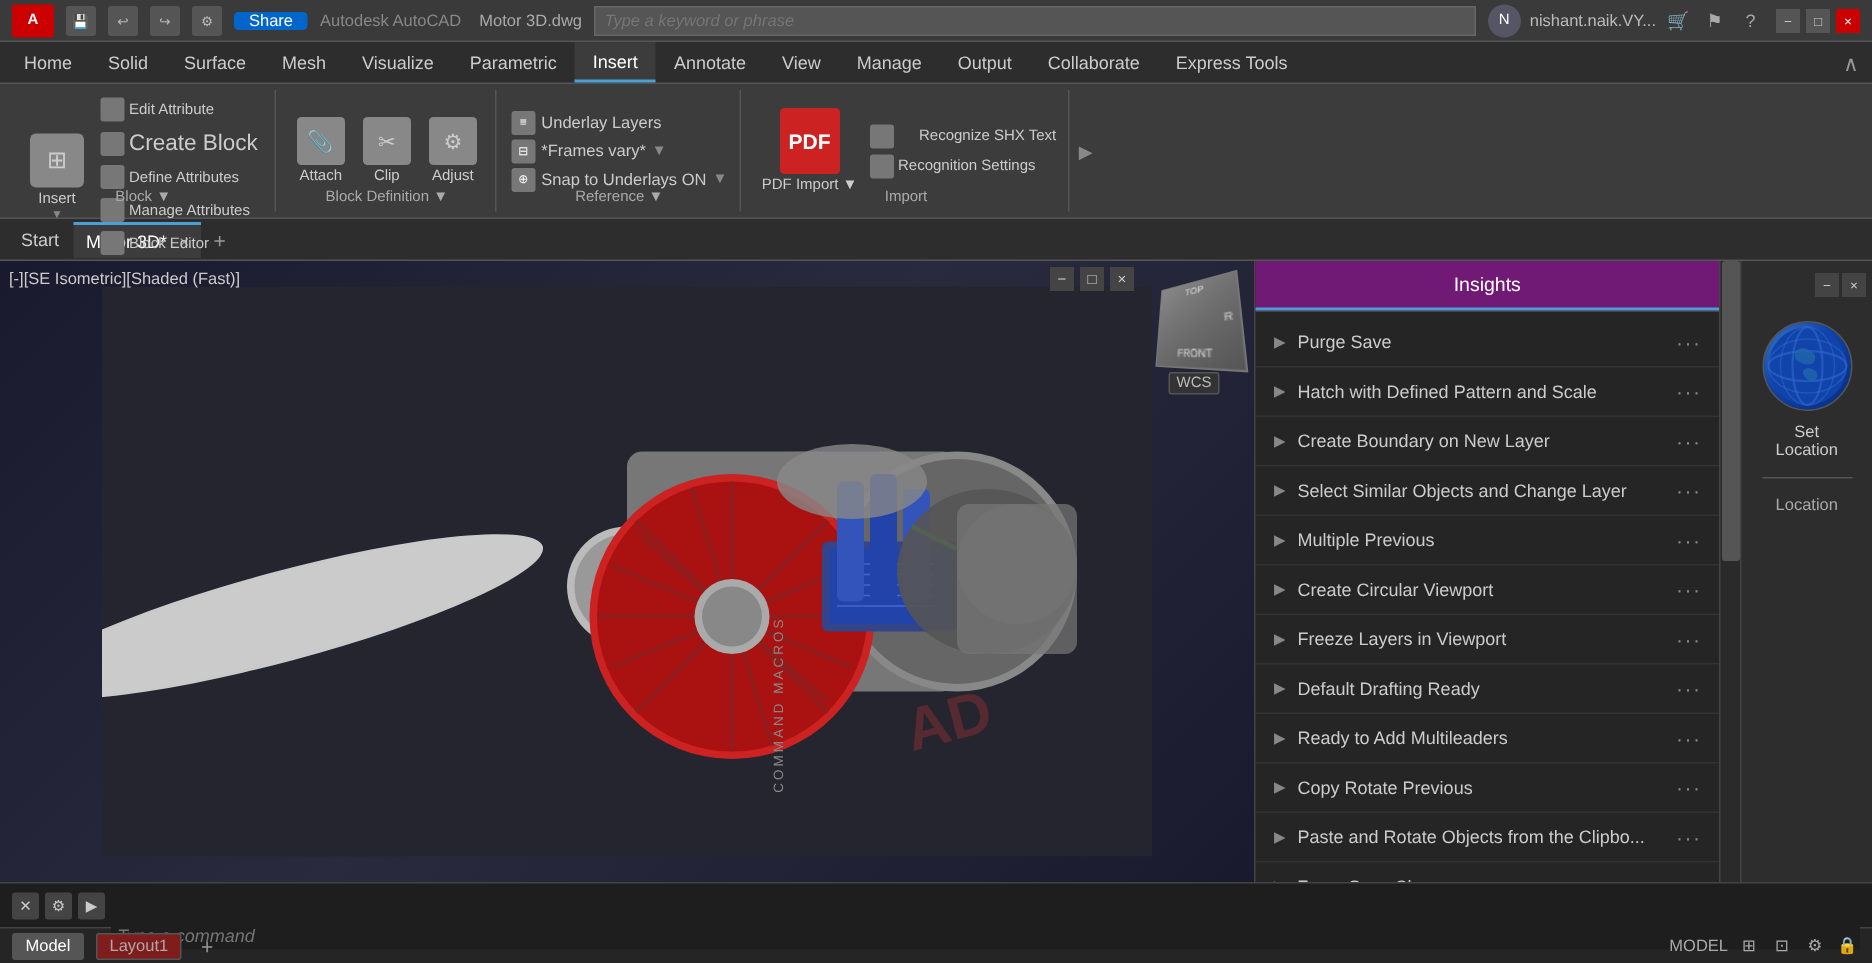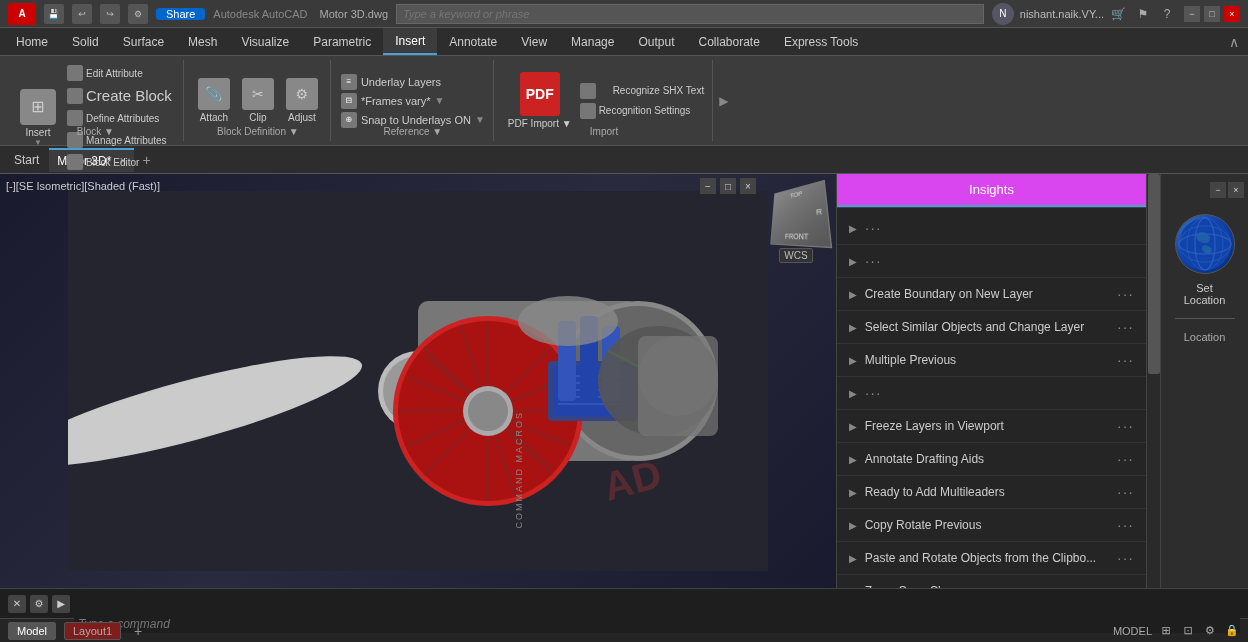--- a/index.html
+++ b/index.html
@@ -30,21 +30,21 @@
 
     
     #viewport { flex: 1; background: #2a2a2a; position: relative; overflow: hidden; }
     #viewport-label { position: absolute; top: 6px; left: 6px; color: #ccc; font-size: 11px; z-index: 2; }
     .viewport-bg { width: 100%; height: 100%; background: linear-gradient(135deg, #1a1a2e 0%, #2a2a3e 50%, #1a1a2e 100%); display: flex; align-items: center; justify-content: center; }
 
     
     #right-panel { width: 310px; background: #252526; border-left: 1px solid #444; display: flex; flex-direction: column; }
     #right-panel-tabs { display: flex; background: #2d2d2d; border-bottom: 1px solid #444; }
     .panel-tab { flex: 1; padding: 8px 12px; text-align: center; cursor: pointer; font-size: 13px; color: #aaa; border-bottom: 2px solid transparent; }
-    .panel-tab.active { color: #fff; border-bottom: 2px solid #4a9fd4; background: #d946ef; }
+    .panel-tab.active { color: #fff; border-bottom: 2px solid #4a9fd4; background: #701a75; }
 
     
     #insights-list { flex: 1; overflow-y: auto; padding: 4px 0; }
     .insight-item { display: flex; align-items: center; padding: 8px 12px; cursor: pointer; border-bottom: 1px solid #333; }
     .insight-chevron { color: #888; margin-right: 8px; font-size: 10px; flex-shrink: 0; }
     .insight-text { flex: 1; font-size: 12px; color: #ccc; }
     .insight-more { color: #888; font-size: 14px; letter-spacing: 1px; cursor: pointer; flex-shrink: 0; }
 
     
     #location-panel { width: 88px; background: #2d2d2d; border-left: 1px solid #444; display: flex; flex-direction: column; align-items: center; padding: 8px 4px; gap: 8px; }
@@ -319,53 +319,56 @@
 
   <div id="right-panel">
     <div id="right-panel-tabs">
       <div class="panel-tab active">Insights</div>
     </div>
 
     <div id="insights-list">
 
       <div class="insight-item">
         <span class="insight-chevron">▶</span>
-        <span class="insight-more">···</span>
-      </div>
-      <div class="insight-item">
-        <span class="insight-chevron">▶</span>
+        <span class="insight-text">Purge Save</span>
+        <span class="insight-more">···</span>
+      </div>
+      <div class="insight-item">
+        <span class="insight-chevron">▶</span>
+        <span class="insight-text">Hatch with Defined Pattern and Scale</span>
         <span class="insight-more">···</span>
       </div>
       <div class="insight-item">
         <span class="insight-chevron">▶</span>
         <span class="insight-text">Create Boundary on New Layer</span>
         <span class="insight-more">···</span>
       </div>
       <div class="insight-item">
         <span class="insight-chevron">▶</span>
         <span class="insight-text">Select Similar Objects and Change Layer</span>
         <span class="insight-more">···</span>
       </div>
       <div class="insight-item">
         <span class="insight-chevron">▶</span>
         <span class="insight-text">Multiple Previous</span>
         <span class="insight-more">···</span>
       </div>
       <div class="insight-item">
         <span class="insight-chevron">▶</span>
+        <span class="insight-text">Create Circular Viewport</span>
         <span class="insight-more">···</span>
       </div>
       <div class="insight-item">
         <span class="insight-chevron">▶</span>
         <span class="insight-text">Freeze Layers in Viewport</span>
         <span class="insight-more">···</span>
       </div>
       <div class="insight-item">
         <span class="insight-chevron">▶</span>
-        <span class="insight-text">Annotate Drafting Aids</span>
+        <span class="insight-text">Default Drafting Ready</span>
         <span class="insight-more">···</span>
       </div>
       <div class="insight-item">
         <span class="insight-chevron">▶</span>
         <span class="insight-text">Ready to Add Multileaders</span>
         <span class="insight-more">···</span>
       </div>
       <div class="insight-item">
         <span class="insight-chevron">▶</span>
         <span class="insight-text">Copy Rotate Previous</span>

